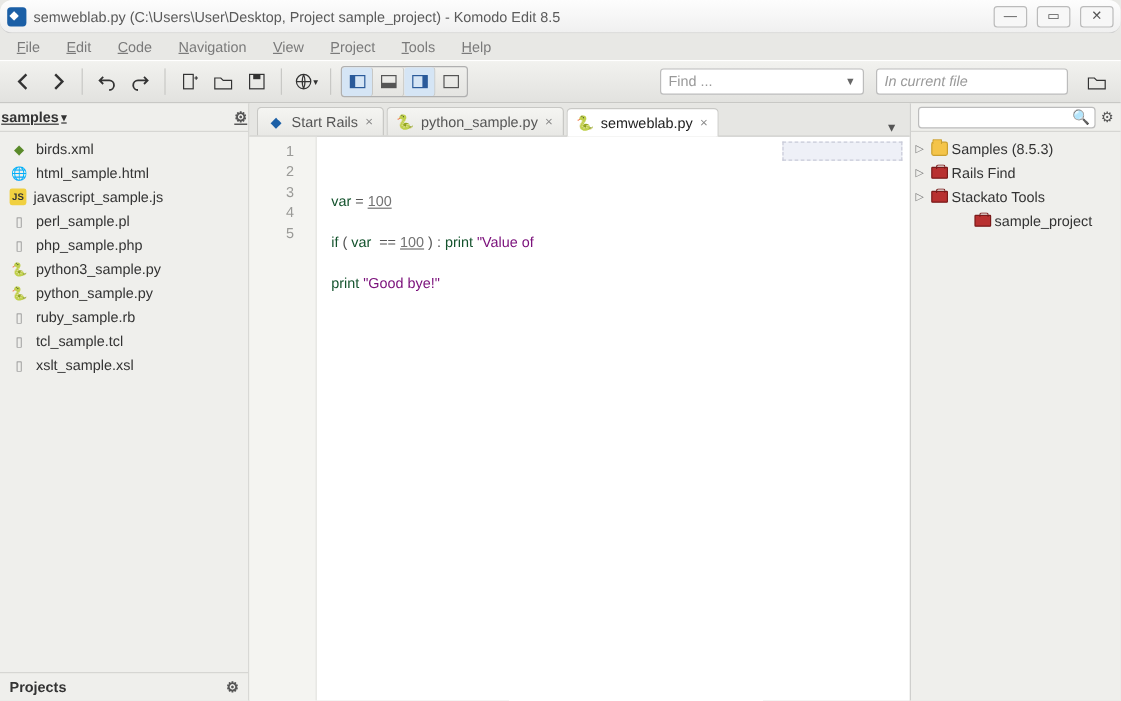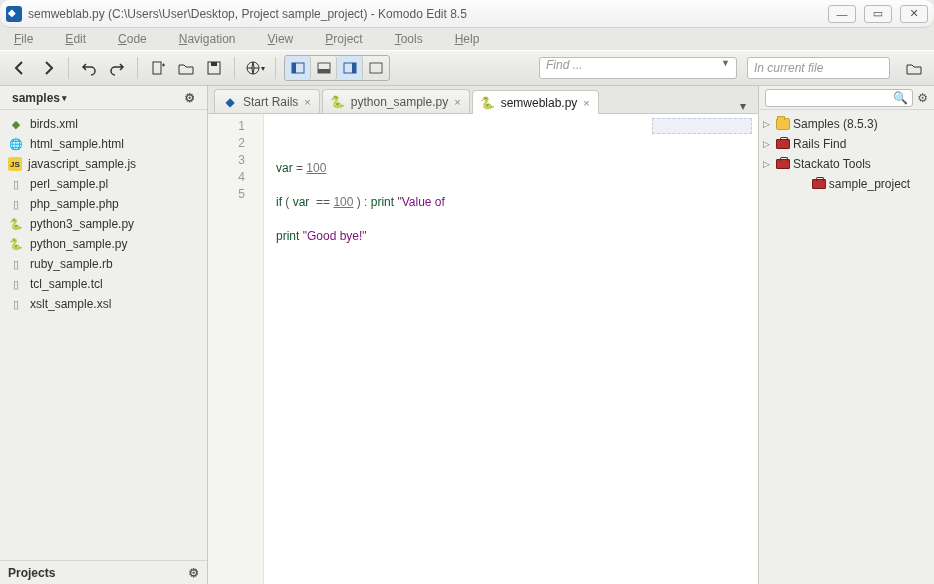--- a/index.html
+++ b/index.html
@@ -7,43 +7,43 @@
 
 
 .titlebar { height: 28px; background: linear-gradient(#fdfdfd,#f0f0f0); border-bottom: 1px solid #d0d0d0; display: flex; align-items: center; padding: 0 6px; border-radius: 10px; }
 .titlebar .app-icon { width: 16px; height: 16px; background: #1b5fa6; border-radius: 3px; margin-right: 6px; position: relative; }
 .titlebar .app-icon::after { content: "◆"; color: #fff; font-size: 10px; position: absolute; left: 2px; top: 1px; }
 .titlebar .title-text { color: #5a5a5a; flex: 1; }
 .win-controls { display: flex; gap: 8px; }
 .win-btn { width: 28px; height: 18px; border: 1px solid #bbb; border-radius: 3px; background: #f7f7f7; display: flex; align-items: center; justify-content: center; color: #555; font-size: 11px; }
 
 
-.menubar { height: 22px; display: flex; align-items: center; padding: 0 6px; gap: 16px; background: #e8e8e5; }
+.menubar { height: 22px; display: flex; align-items: center; padding: 0 6px; gap: 6px; background: #e8e8e5; }
 .menubar span { padding: 2px 8px; color: #7a7a7a; }
 .menubar span u { text-decoration: underline; }
 
 
 .toolbar { height: 36px; background: linear-gradient(#f2f2ef,#e2e2df); border-top: 1px solid #fff; border-bottom: 1px solid #c8c8c5; display: flex; align-items: center; padding: 0 8px; gap: 4px; }
 .tb-btn { width: 24px; height: 24px; display: flex; align-items: center; justify-content: center; color: #444; border-radius: 3px; }
 .tb-btn svg { width: 16px; height: 16px; }
 .tb-sep { width: 1px; height: 22px; background: #c8c8c5; margin: 0 4px; }
 .tb-group { display: flex; border: 1px solid #b0b0b0; border-radius: 3px; overflow: hidden; }
 .tb-group .tb-btn { width: 26px; border-right: 1px solid #c8c8c5; }
 .tb-group .tb-btn:last-child { border-right: none; }
 .tb-group .tb-btn.active { background: #d5e5f5; }
 .tb-spacer { flex: 1; }
-.find-box { width: 198px; height: 22px; border: 1px solid #bcbcbc; border-radius: 3px; background: #fff; display: flex; align-items: flex-start; padding: 0 6px; color: #999; font-style: italic; }
+.find-box { width: 170px; height: 22px; border: 1px solid #bcbcbc; border-radius: 3px; background: #fff; display: flex; align-items: center; padding: 0 6px; color: #999; }
 .find-box .dd { margin-left: auto; color: #666; font-size: 9px; }
-.scope-box { width: 143px; height: 22px; border: 1px solid #bcbcbc; border-radius: 3px; background: #fff; display: flex; align-items: center; padding: 0 6px; color: #999; font-style: italic; margin-left: 6px; }
+.scope-box { width: 160px; height: 22px; border: 1px solid #bcbcbc; border-radius: 3px; background: #fff; display: flex; align-items: center; padding: 0 6px; color: #999; font-style: italic; margin-left: 6px; }
 .open-proj { margin-left: 8px; color: #555; }
 
 
 .main { flex: 1; display: flex; overflow: hidden; }
 .left-panel { width: 208px; background: #efefec; border-right: 1px solid #c8c8c5; display: flex; flex-direction: column; }
-.panel-header { height: 24px; display: flex; align-items: center; padding: 0 12px; border-bottom: 1px solid #d6d6d3; font-weight: bold; color: #333; }
+.panel-header { height: 24px; display: flex; align-items: center; padding: 0 1px; border-bottom: 1px solid #d6d6d3; font-weight: bold; color: #333; text-decoration: underline; }
 .panel-header .dd { font-size: 9px; margin-left: 2px; }
 .panel-header .gear { margin-left: auto; color: #555; }
 .file-list { flex: 1; padding: 4px 0; overflow: auto; }
 .file-item { display: flex; align-items: center; height: 20px; padding: 0 8px; gap: 6px; color: #333; }
 .file-ico { width: 16px; height: 16px; display: flex; align-items: center; justify-content: center; font-size: 11px; }
 .projects-footer { height: 24px; border-top: 1px solid #d6d6d3; display: flex; align-items: center; padding: 0 8px; font-weight: bold; color: #333; }
 .projects-footer .gear { margin-left: auto; color: #555; }
 
 
 .editor-area { flex: 1; display: flex; flex-direction: column; background: #efefec; }

